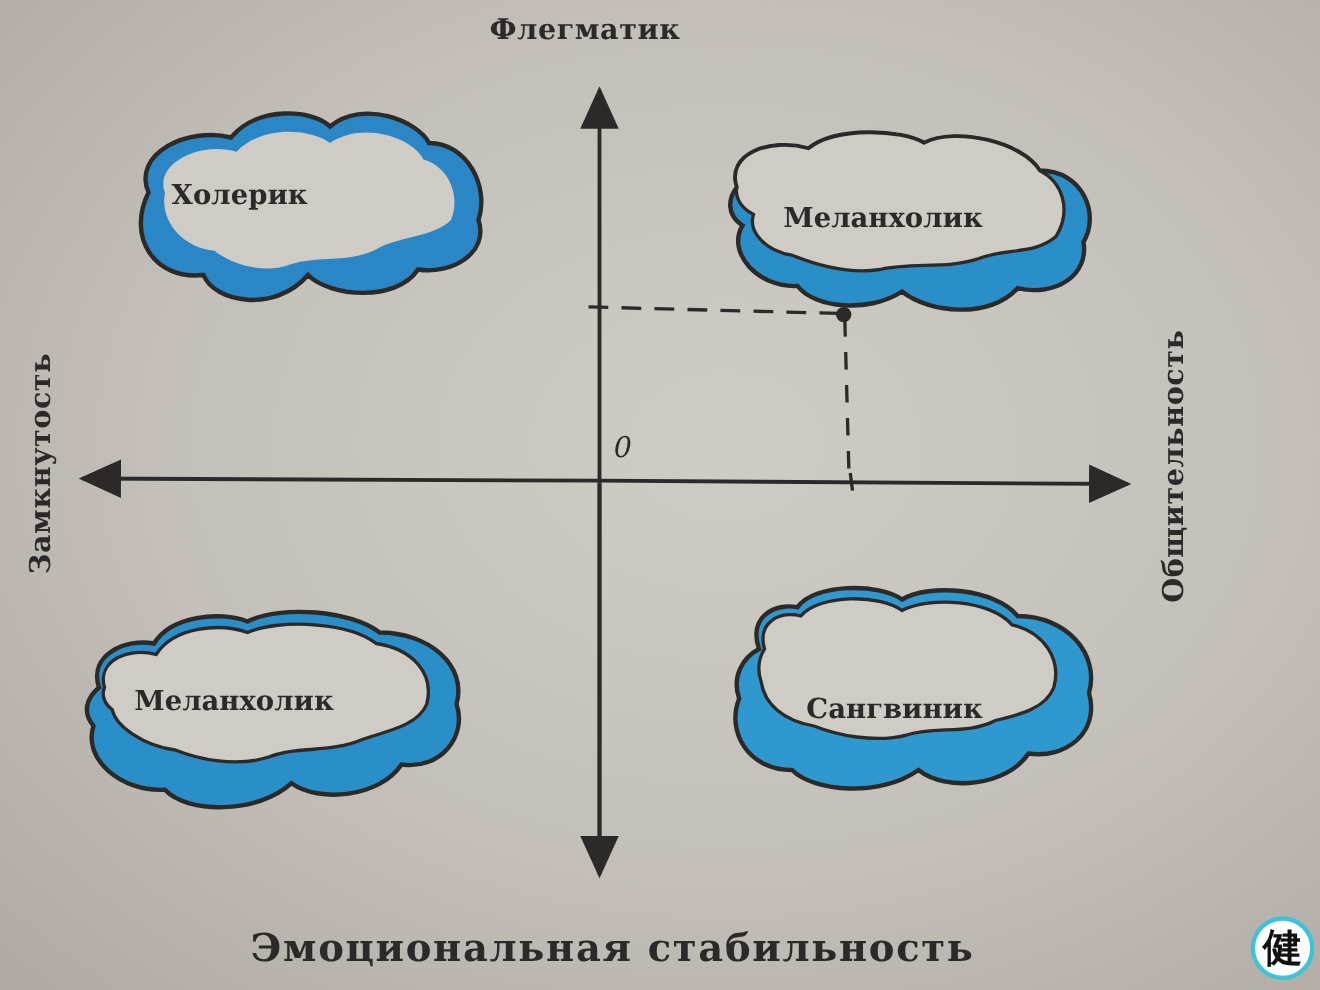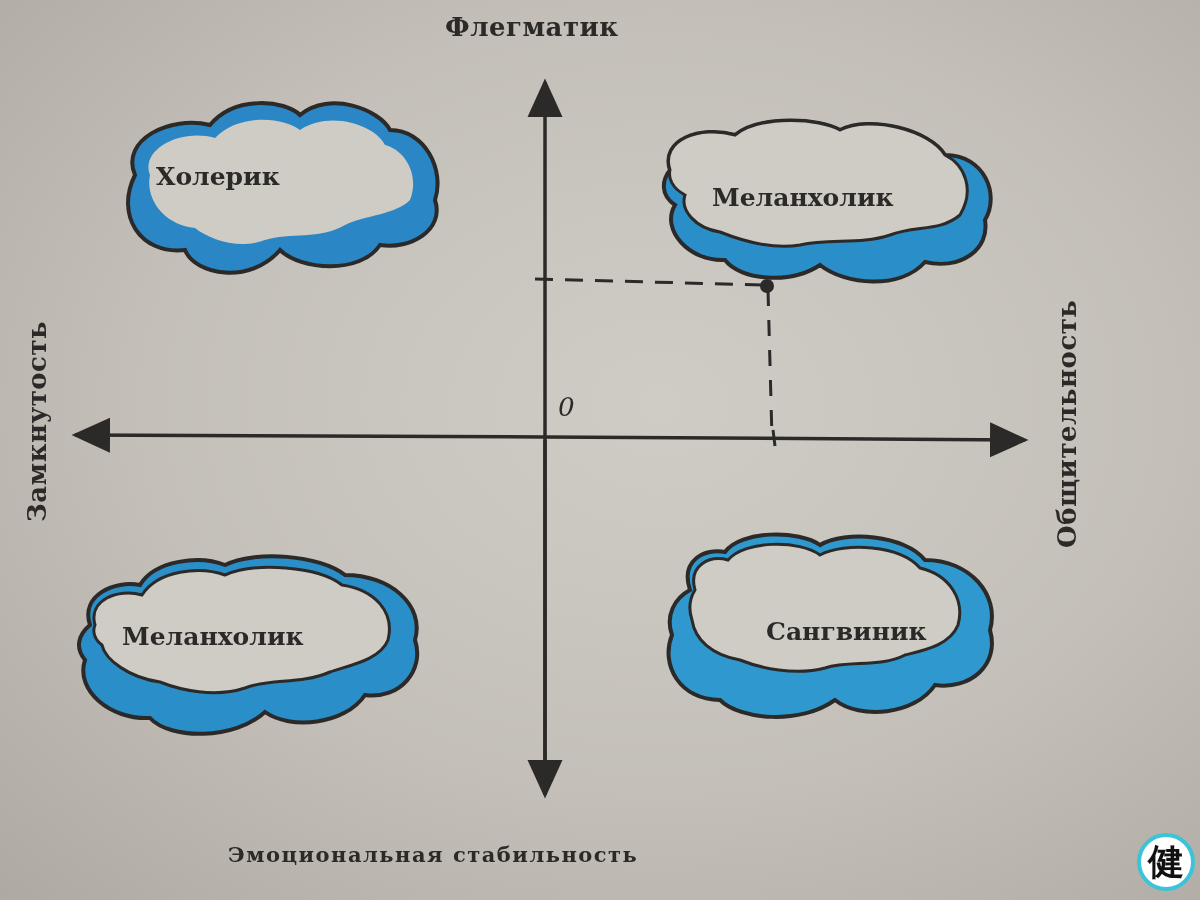--- a/index.html
+++ b/index.html
@@ -50,25 +50,25 @@
   <line x1="545" y1="437" x2="1025" y2="440" stroke="#2c2a28" stroke-width="3.5" marker-end="url(#ah)"></line>
   <line x1="545" y1="437" x2="75" y2="435" stroke="#2c2a28" stroke-width="3.5" marker-end="url(#ah)"></line>
 
   <line x1="535" y1="279" x2="765" y2="285" stroke="#2c2a28" stroke-width="3" stroke-dasharray="18,12"></line>
   <line x1="768" y1="290" x2="772" y2="438" stroke="#2c2a28" stroke-width="3" stroke-dasharray="16,14"></line>
   <line x1="773" y1="430" x2="775" y2="446" stroke="#2c2a28" stroke-width="3"></line>
   <circle cx="767" cy="286" r="7" fill="#2c2a28"></circle>
 </svg>
 
 <div class="lbl" style="left:445px; top:12px;">Флегматик</div>
-<div class="lbl" style="left:228px; top:842px; font-size:21px; letter-spacing:1.5px;">Эмоциональная стабильность</div>
+<div class="lbl" style="left:228px; top:842px; font-size:35px; letter-spacing:1.5px;">Эмоциональная стабильность</div>
 <div class="lbl vert" style="left:-58px; top:412px; width:190px; text-align:center; transform:rotate(-90deg);">Замкнутость</div>
 <div class="lbl vert" style="left:962px; top:428px; width:210px; text-align:center; transform:rotate(-90deg);">Общительность</div>
 <div class="lbl" style="left:558px; top:392px; font-style:italic; font-weight:normal; font-size:26px;">0</div>
 
 <div class="cloud-text" style="left:156px; top:162px;">Холерик</div>
 <div class="cloud-text" style="left:712px; top:183px;">Меланхолик</div>
 <div class="cloud-text" style="left:122px; top:622px;">Меланхолик</div>
-<div class="cloud-text" style="left:733px; top:617px;margin-left:33px;">Сангвиник</div>
+<div class="cloud-text" style="left:733px; top:630px;">Сангвиник</div>
 
 <div class="badge">
   <span>健</span>
 </div>
 
 </body></html>

